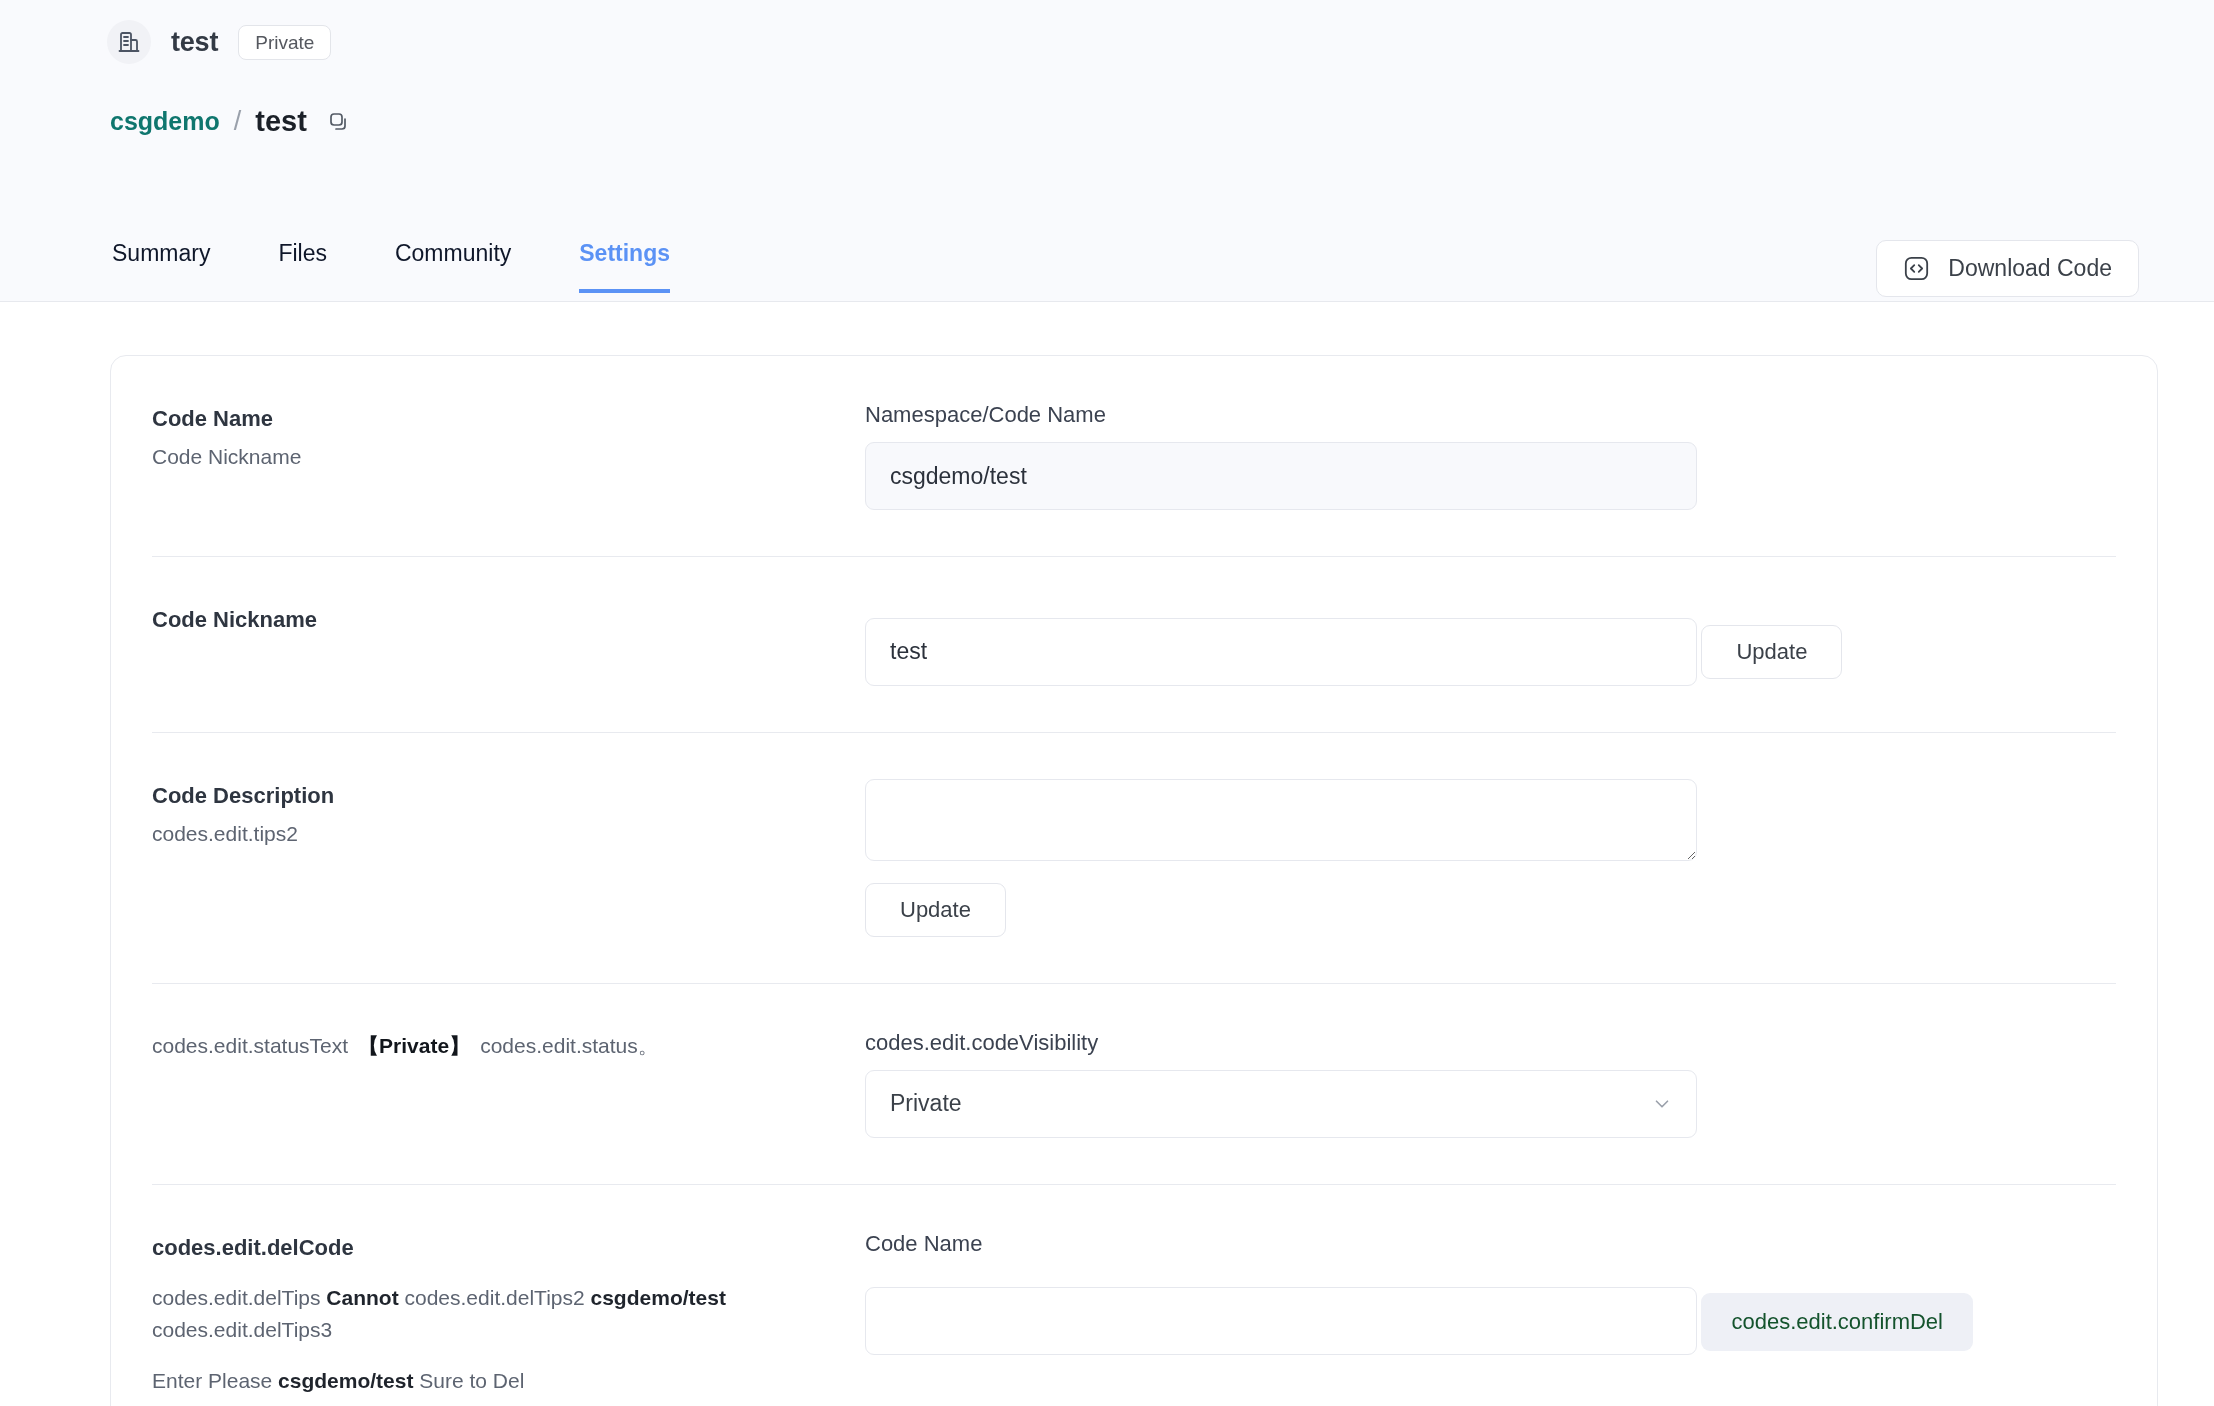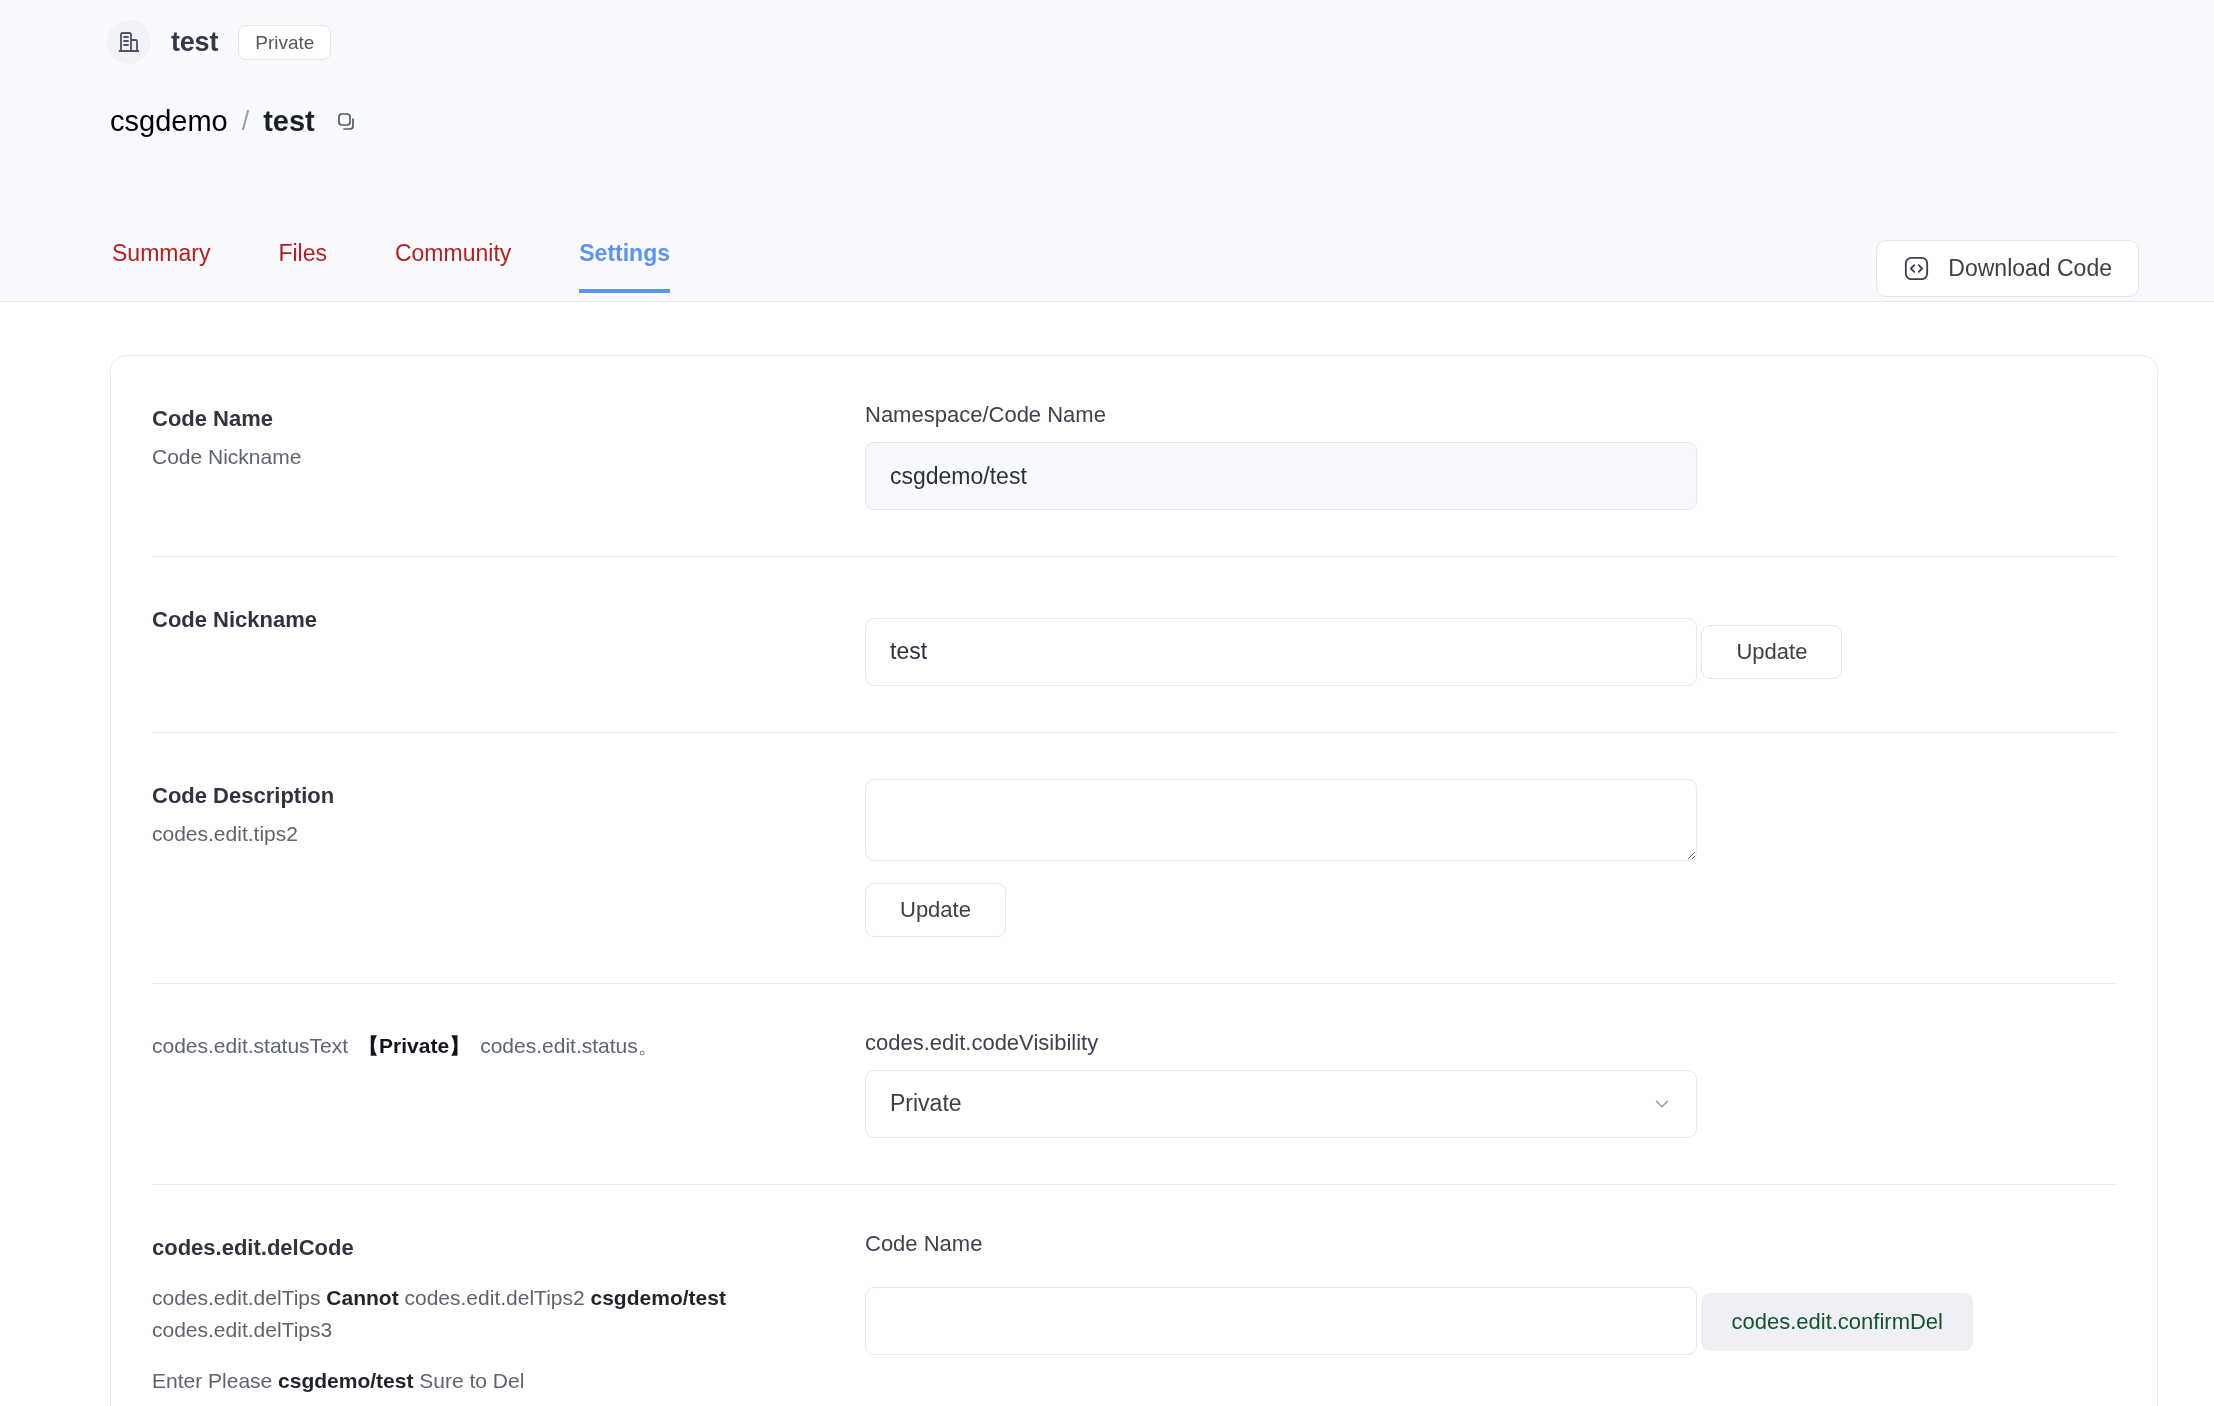--- a/index.html
+++ b/index.html
@@ -65,23 +65,23 @@
   }
 
   .breadcrumb {
     position: absolute;
     left: 110px; top: 105px;
     display: flex;
     align-items: center;
     gap: 14px;
   }
   .bc-owner {
-    font-size: 29px;
-    font-weight: normal;
-    color: #000000;
+    font-size: 25px;
+    font-weight: bold;
+    color: #0f766e;
   }
   .bc-sep {
     font-size: 27px;
     color: #9aa0ab;
     font-weight: normal;
   }
   .bc-name {
     font-size: 29px;
     font-weight: bold;
     color: #1b2028;
@@ -104,21 +104,21 @@
   .tabs {
     position: absolute;
     left: 112px; top: 0;
     display: flex;
     gap: 0px;
     height: 66px;
     align-items: flex-start;
   }
   .tab {
     font-size: 23px;
-    color: #b91c1c;
+    color: #0f172a;
     padding: 4px 0 22px 0;
     margin-right: 68px;
     cursor: pointer;
     border-bottom: 4px solid transparent;
     white-space: nowrap;
   }
   .tab.active {
     color: #5b92f5;
     font-weight: bold;
     border-bottom: 4px solid #5b92f5;

